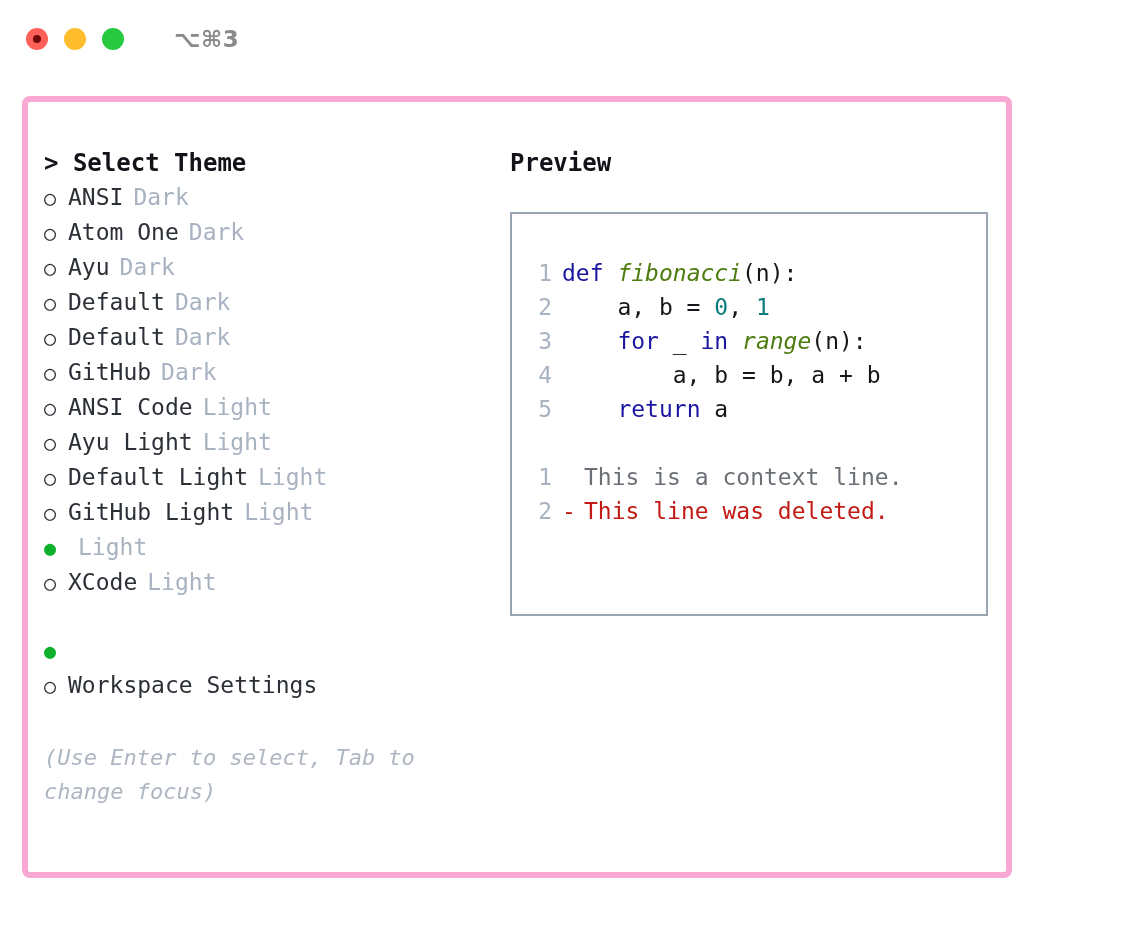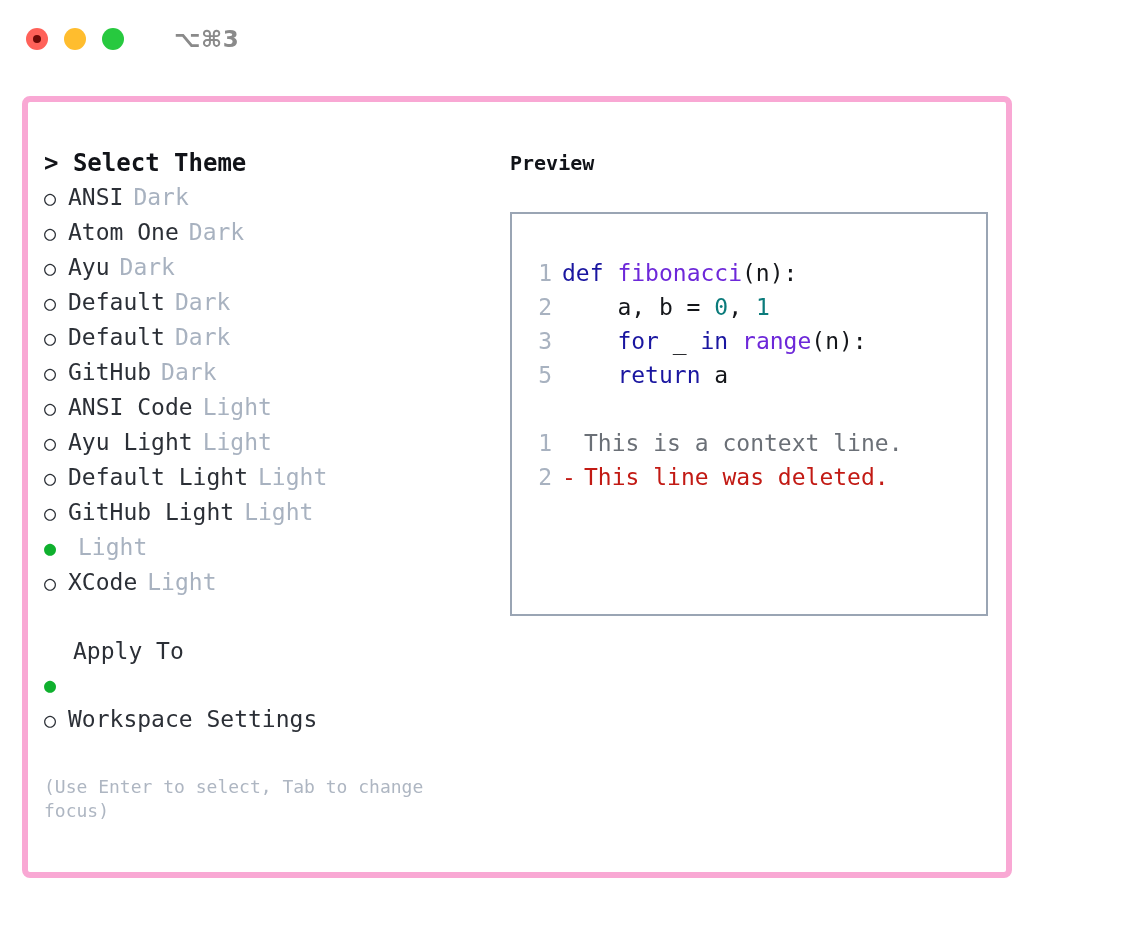--- a/index.html
+++ b/index.html
@@ -132,36 +132,37 @@
   .apply-heading {
     font-size: 23px;
     line-height: 34px;
     color: #2b2f36;
     padding-left: 29px;
     white-space: pre;
   }
 
   #hint-text {
     margin-top: 38px;
-    font-size: 18px;
-    line-height: 24px;
+    font-size: 22px;
+    line-height: 34px;
     color: #aeb6c2;
     width: 410px;
     white-space: pre-wrap;
+    font-style: italic;
   }
 
   
   #right-column {
     flex: 1;
     padding-left: 22px;
     box-sizing: border-box;
   }
 
   #preview-heading {
-    font-size: 20px;
+    font-size: 24px;
     font-weight: 700;
     color: #111318;
     line-height: 34px;
     margin-bottom: 32px;
   }
 
   #preview-box {
     width: 478px;
     height: 404px;
     border: 2px solid #9aa5b4;
@@ -177,21 +178,21 @@
     display: block;
   }
   .ln {
     color: #a8b2c0;
     display: inline-block;
     width: 22px;
     text-align: right;
     margin-right: 10px;
   }
   .kw   { color: #1a16a0; }
-  .fn   { color: #6d28d9; }
+  .fn   { color: #4d7c0f; font-style: italic; }
   .num  { color: #0b7b7b; }
   .plain{ color: #14161a; }
   .punc { color: #14161a; }
 
   .diff-block { margin-top: 34px; }
   .diff-ctx   { color: #6b7077; }
   .diff-del   { color: #c21a14; }
   .diff-add   { color: #12b815; }
   .diff-sign  { display: inline-block; width: 22px; }
 </style>
@@ -227,37 +228,37 @@
             <div class="option-row"><span class="bullet">○</span><span class="opt-label">GitHub</span><span class="opt-tag">Dark</span></div>
             <div class="option-row"><span class="bullet">○</span><span class="opt-label">ANSI Code</span><span class="opt-tag">Light</span></div>
             <div class="option-row"><span class="bullet">○</span><span class="opt-label">Ayu Light</span><span class="opt-tag">Light</span></div>
             <div class="option-row"><span class="bullet">○</span><span class="opt-label">Default Light</span><span class="opt-tag">Light</span></div>
             <div class="option-row"><span class="bullet">○</span><span class="opt-label">GitHub Light</span><span class="opt-tag">Light</span></div>
             <div class="option-row selected"><span class="bullet">●</span><span class="opt-tag">Light</span></div>
             <div class="option-row"><span class="bullet">○</span><span class="opt-label">XCode</span><span class="opt-tag">Light</span></div>
           </div>
 
         <div id="apply-to-block">
-          <div class="apply-heading">Apply To</div>
           <div id="apply-list">
               <div class="option-row selected"><span class="bullet">●</span></div>
               <div class="option-row"><span class="bullet">○</span><span class="opt-label">Workspace Settings</span></div>
             </div>
         </div>
 
         <div id="hint-text">(Use Enter to select, Tab to change focus)</div>
       </div>
 
       <div id="right-column">
         <div id="preview-heading">Preview</div>
         <div id="preview-box">
           <div id="code-block">
               <div class="code-line"><span class="ln">1</span><span class="kw">def </span><span class="fn">fibonacci</span><span class="punc">(n):</span></div>
               <div class="code-line"><span class="ln">2</span><span class="plain">    a, b = </span><span class="num">0</span><span class="plain">, </span><span class="num">1</span></div>
               <div class="code-line"><span class="ln">3</span><span class="plain">    </span><span class="kw">for</span><span class="plain"> _ </span><span class="kw">in</span><span class="plain"> </span><span class="fn">range</span><span class="punc">(n):</span></div>
+              <div class="code-line"><span class="ln">4</span><span class="plain">        a, b = b, a + b</span></div>
               <div class="code-line"><span class="ln">5</span><span class="plain">    </span><span class="kw">return</span><span class="plain"> a</span></div>
             </div>
           <div class="diff-block" id="diff-block">
               <div class="code-line"><span class="ln">1</span><span class="diff-sign diff-ctx"> </span><span class="diff-ctx">This is a context line.</span></div>
               <div class="code-line"><span class="ln">2</span><span class="diff-sign diff-del">-</span><span class="diff-del">This line was deleted.</span></div>
             </div>
         </div>
       </div>
 
     </div>

